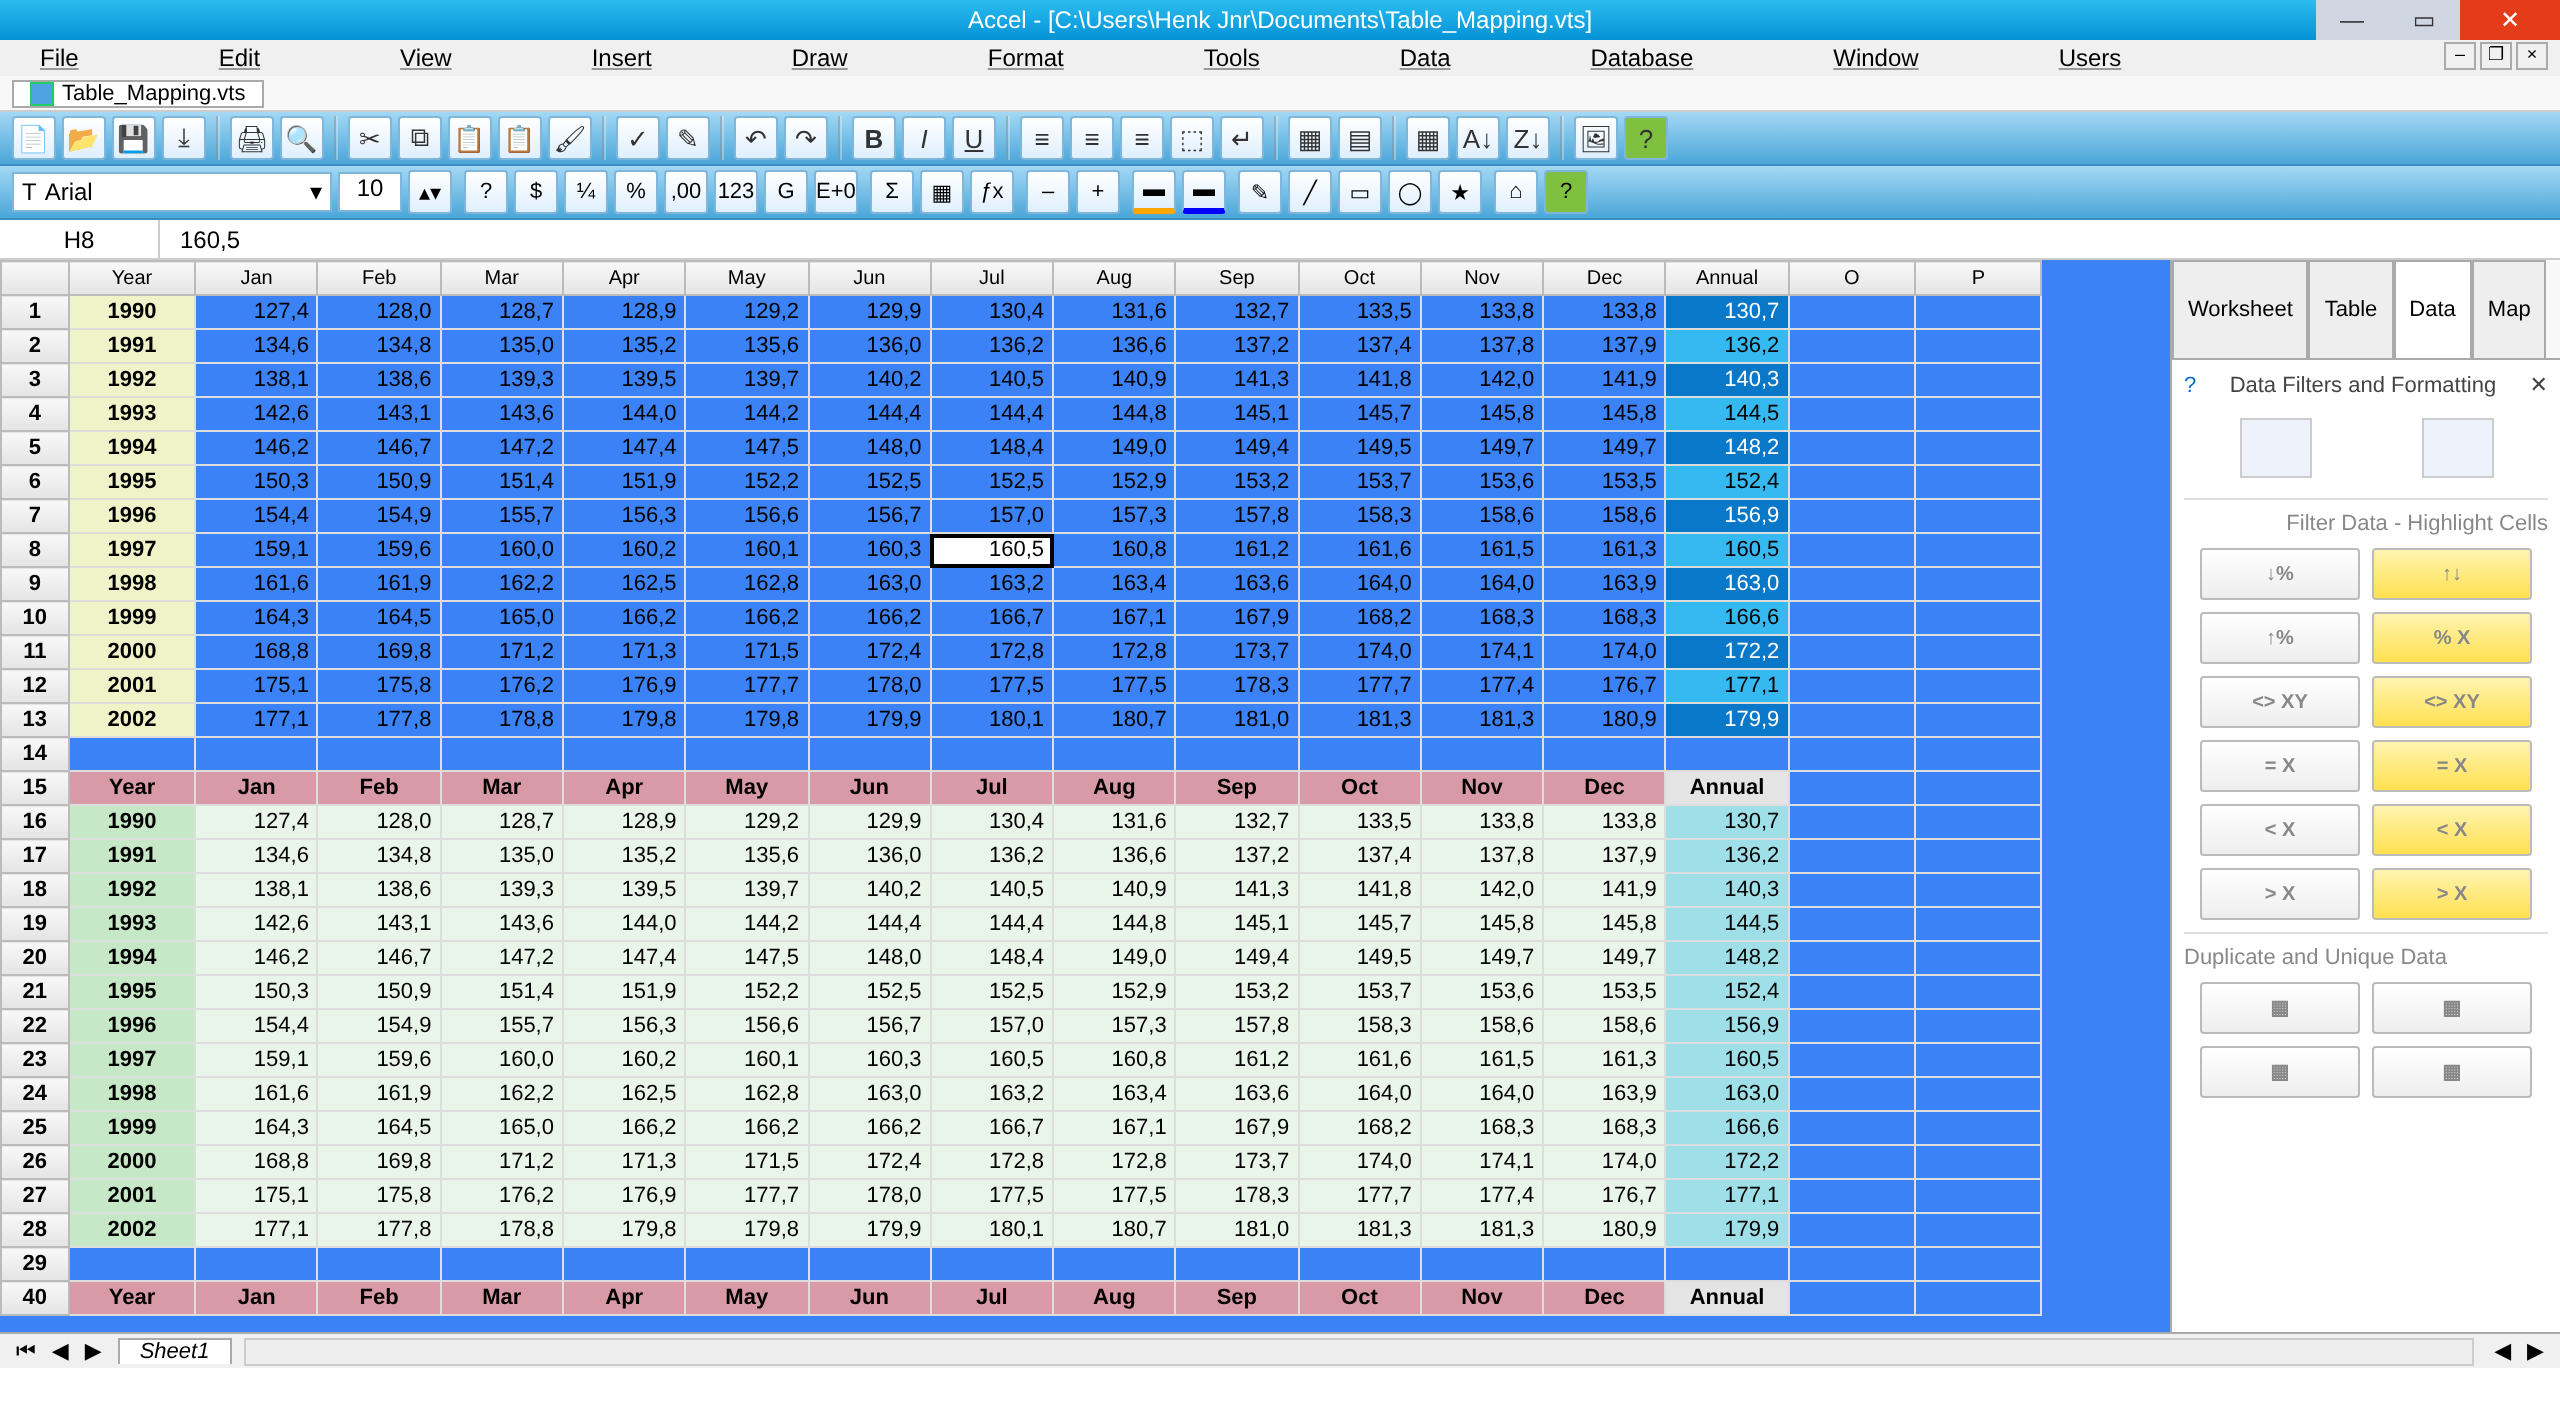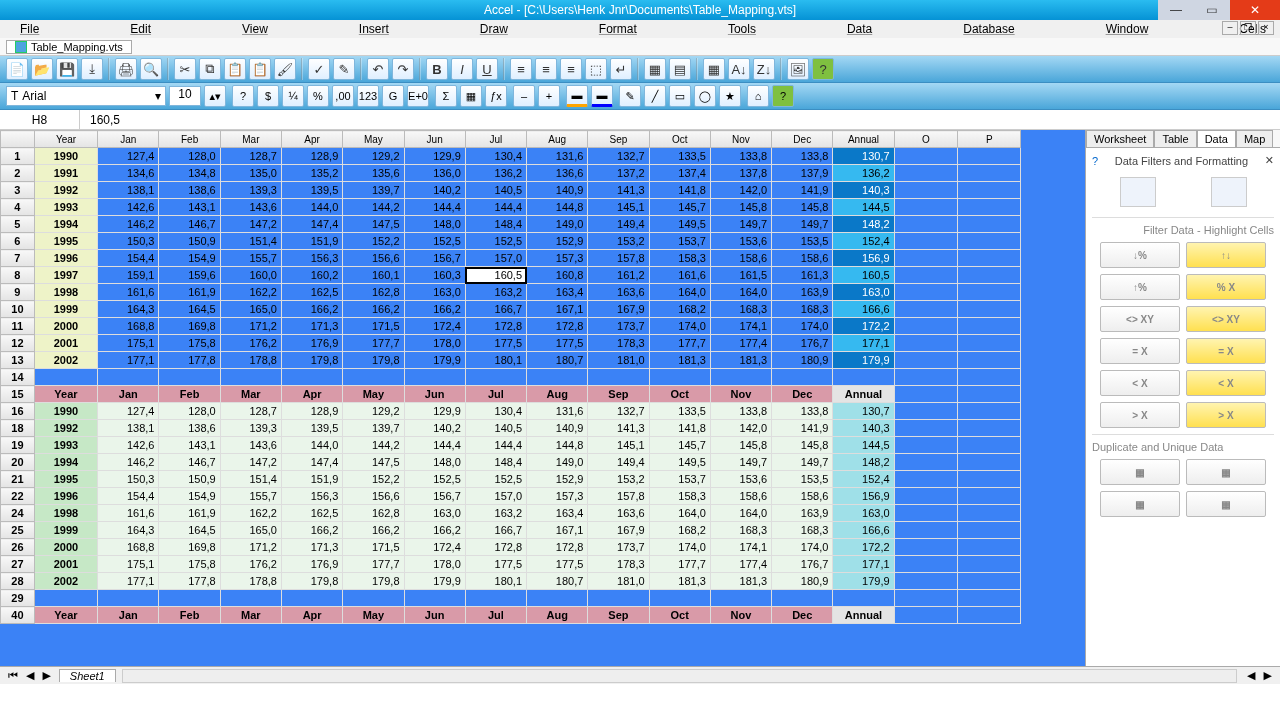--- a/index.html
+++ b/index.html
@@ -4,21 +4,21 @@
 <style>
 * { margin: 0; padding: 0; box-sizing: border-box; }
 body { font-family: "Segoe UI", Arial, sans-serif; font-size: 11px; overflow: hidden; width: 1280px; height: 714px; background: #fff; }
 
 .titlebar { height: 20px; background: linear-gradient(#2abcf0,#0592d5); display: flex; align-items: center; justify-content: center; color: #fff; font-size: 12px; position: relative; }
 .titlebar .ctrls { position: absolute; right: 0; top: 0; display: flex; }
 .titlebar .ctrls div { width: 36px; height: 20px; display: flex; align-items: center; justify-content: center; font-size: 12px; }
 .titlebar .ctrls .close { background: #e43b18; color:#fff; width: 50px;}
 .titlebar .ctrls .gray { background: #cfd6e2; color:#333;}
 
-.menubar { height: 18px; background: #f0f0f0; display: flex; align-items: center; padding: 0 20px; font-size: 12px; color:#000; position: relative; gap: 21px; }
+.menubar { height: 18px; background: #f0f0f0; display: flex; align-items: center; padding: 0 20px; font-size: 12px; color:#000; position: relative; }
 .menubar span { margin-right: 70px; text-decoration: underline; text-decoration-color:#999; cursor: pointer; }
 .menubar .winbtns { position:absolute; right:6px; top:1px; display:flex; gap:2px;}
 .menubar .winbtns div{ width:16px; height:14px; border:1px solid #aaa; font-size:9px; text-align:center;}
 
 .doctab { height: 18px; background:#f8f8f8; border-bottom:1px solid #ccc; display:flex; align-items:center; padding-left:6px; font-size:11px;}
 .doctab .tab { border:1px solid #aaa; background:#fff; padding:0 8px; display:flex; align-items:center;gap:4px;}
 .doctab .ico { width:12px;height:12px;background:#4ea3e0;display:inline-block;border:1px solid #2c6;}
 
 .toolbar { background: linear-gradient(#a4d8f4,#4aa6d9); height:27px; display:flex; align-items:center; gap:3px; padding:2px 6px; border-bottom:1px solid #3b8ec2;}
 .toolbar .btn { width:22px; height:22px; background:linear-gradient(#fff,#dfefff); border:1px solid #7fb6dc; border-radius:2px; display:flex; align-items:center; justify-content:center; font-size:13px; cursor:pointer; color:#333;}
@@ -30,21 +30,21 @@
 .toolbar2 .btn { width:22px; height:22px; background:linear-gradient(#fff,#dfefff); border:1px solid #7fb6dc; border-radius:2px; display:flex; align-items:center; justify-content:center; font-size:11px; cursor:pointer;}
 
 .formulabar { height:20px; display:flex; border-bottom:1px solid #ccc; background:#fff;}
 .cellref { width:80px; border-right:1px solid #ccc; text-align:center; font-size:12px; line-height:20px;}
 .formulain { flex:1; padding-left:10px; font-size:12px; line-height:20px;}
 
 .main { display:flex; height: 536px; }
 .gridarea { flex:1; overflow:hidden; position:relative; background:#3b82f6;}
 .panel { width:195px; border-left:1px solid #aaa; background:#f8f8f8; display:flex; flex-direction:column;}
 .panel-tabs { display:flex; font-size:11px;}
-.panel-tabs div { padding:2px 7px; border:1px solid #aaa; background:#eee; border-bottom:none; cursor:pointer;}
+.panel-tabs div { padding:18px 7px; border:1px solid #aaa; background:#eee; border-bottom:none; cursor:pointer;}
 .panel-tabs .act { background:#fff; font-weight:normal;}
 .panel-body { flex:1; background:#fff; border-top:1px solid #aaa; padding:6px; color:#888; font-size:11px;}
 .panel-body .hdr { display:flex; justify-content:space-between; align-items:center; margin-bottom:8px; color:#444;}
 .panel-body .bigico { display:flex; justify-content:space-around; margin:10px 0;}
 .panel-body .bigico div { width:36px; height:30px; border:1px solid #ccc; background:#eef3fb;}
 .panel-body hr { border:none; border-top:1px solid #ddd; margin:4px 0;}
 .panel-body .grid2 { display:grid; grid-template-columns:1fr 1fr; gap:6px; margin:6px 8px;}
 .panel-body .pbtn { height:26px; border:1px solid #bbb; background:linear-gradient(#fff,#eee); border-radius:2px; display:flex; align-items:center; justify-content:center; font-size:10px; font-weight:bold;}
 .panel-body .pbtn.yel { background:linear-gradient(#fff4b0,#ffe050); }
 
@@ -86,21 +86,21 @@
   <span>File</span>
   <span>Edit</span>
   <span>View</span>
   <span>Insert</span>
   <span>Draw</span>
   <span>Format</span>
   <span>Tools</span>
   <span>Data</span>
   <span>Database</span>
   <span>Window</span>
-  <span>Cells</span>
+  <span>Users</span>
   <div class="winbtns">
     <div>–</div>
     <div>❐</div>
     <div>×</div>
   </div>
 </div>
 
 <div class="doctab">
   <div class="tab">
     <span class="ico"></span>
@@ -540,20 +540,39 @@
             <td class="body2">131,6</td>
             <td class="body2">132,7</td>
             <td class="body2">133,5</td>
             <td class="body2">133,8</td>
             <td class="body2">133,8</td>
             <td class="annual2">130,7</td>
             <td></td>
             <td></td>
           </tr>
           <tr>
+            <td class="rowh">17</td>
+            <td class="year2">1991</td>
+            <td class="body2">134,6</td>
+            <td class="body2">134,8</td>
+            <td class="body2">135,0</td>
+            <td class="body2">135,2</td>
+            <td class="body2">135,6</td>
+            <td class="body2">136,0</td>
+            <td class="body2">136,2</td>
+            <td class="body2">136,6</td>
+            <td class="body2">137,2</td>
+            <td class="body2">137,4</td>
+            <td class="body2">137,8</td>
+            <td class="body2">137,9</td>
+            <td class="annual2">136,2</td>
+            <td></td>
+            <td></td>
+          </tr>
+          <tr>
             <td class="rowh">18</td>
             <td class="year2">1992</td>
             <td class="body2">138,1</td>
             <td class="body2">138,6</td>
             <td class="body2">139,3</td>
             <td class="body2">139,5</td>
             <td class="body2">139,7</td>
             <td class="body2">140,2</td>
             <td class="body2">140,5</td>
             <td class="body2">140,9</td>
@@ -631,20 +650,39 @@
             <td class="body2">156,3</td>
             <td class="body2">156,6</td>
             <td class="body2">156,7</td>
             <td class="body2">157,0</td>
             <td class="body2">157,3</td>
             <td class="body2">157,8</td>
             <td class="body2">158,3</td>
             <td class="body2">158,6</td>
             <td class="body2">158,6</td>
             <td class="annual2">156,9</td>
+            <td></td>
+            <td></td>
+          </tr>
+          <tr>
+            <td class="rowh">23</td>
+            <td class="year2">1997</td>
+            <td class="body2">159,1</td>
+            <td class="body2">159,6</td>
+            <td class="body2">160,0</td>
+            <td class="body2">160,2</td>
+            <td class="body2">160,1</td>
+            <td class="body2">160,3</td>
+            <td class="body2">160,5</td>
+            <td class="body2">160,8</td>
+            <td class="body2">161,2</td>
+            <td class="body2">161,6</td>
+            <td class="body2">161,5</td>
+            <td class="body2">161,3</td>
+            <td class="annual2">160,5</td>
             <td></td>
             <td></td>
           </tr>
           <tr>
             <td class="rowh">24</td>
             <td class="year2">1998</td>
             <td class="body2">161,6</td>
             <td class="body2">161,9</td>
             <td class="body2">162,2</td>
             <td class="body2">162,5</td>

